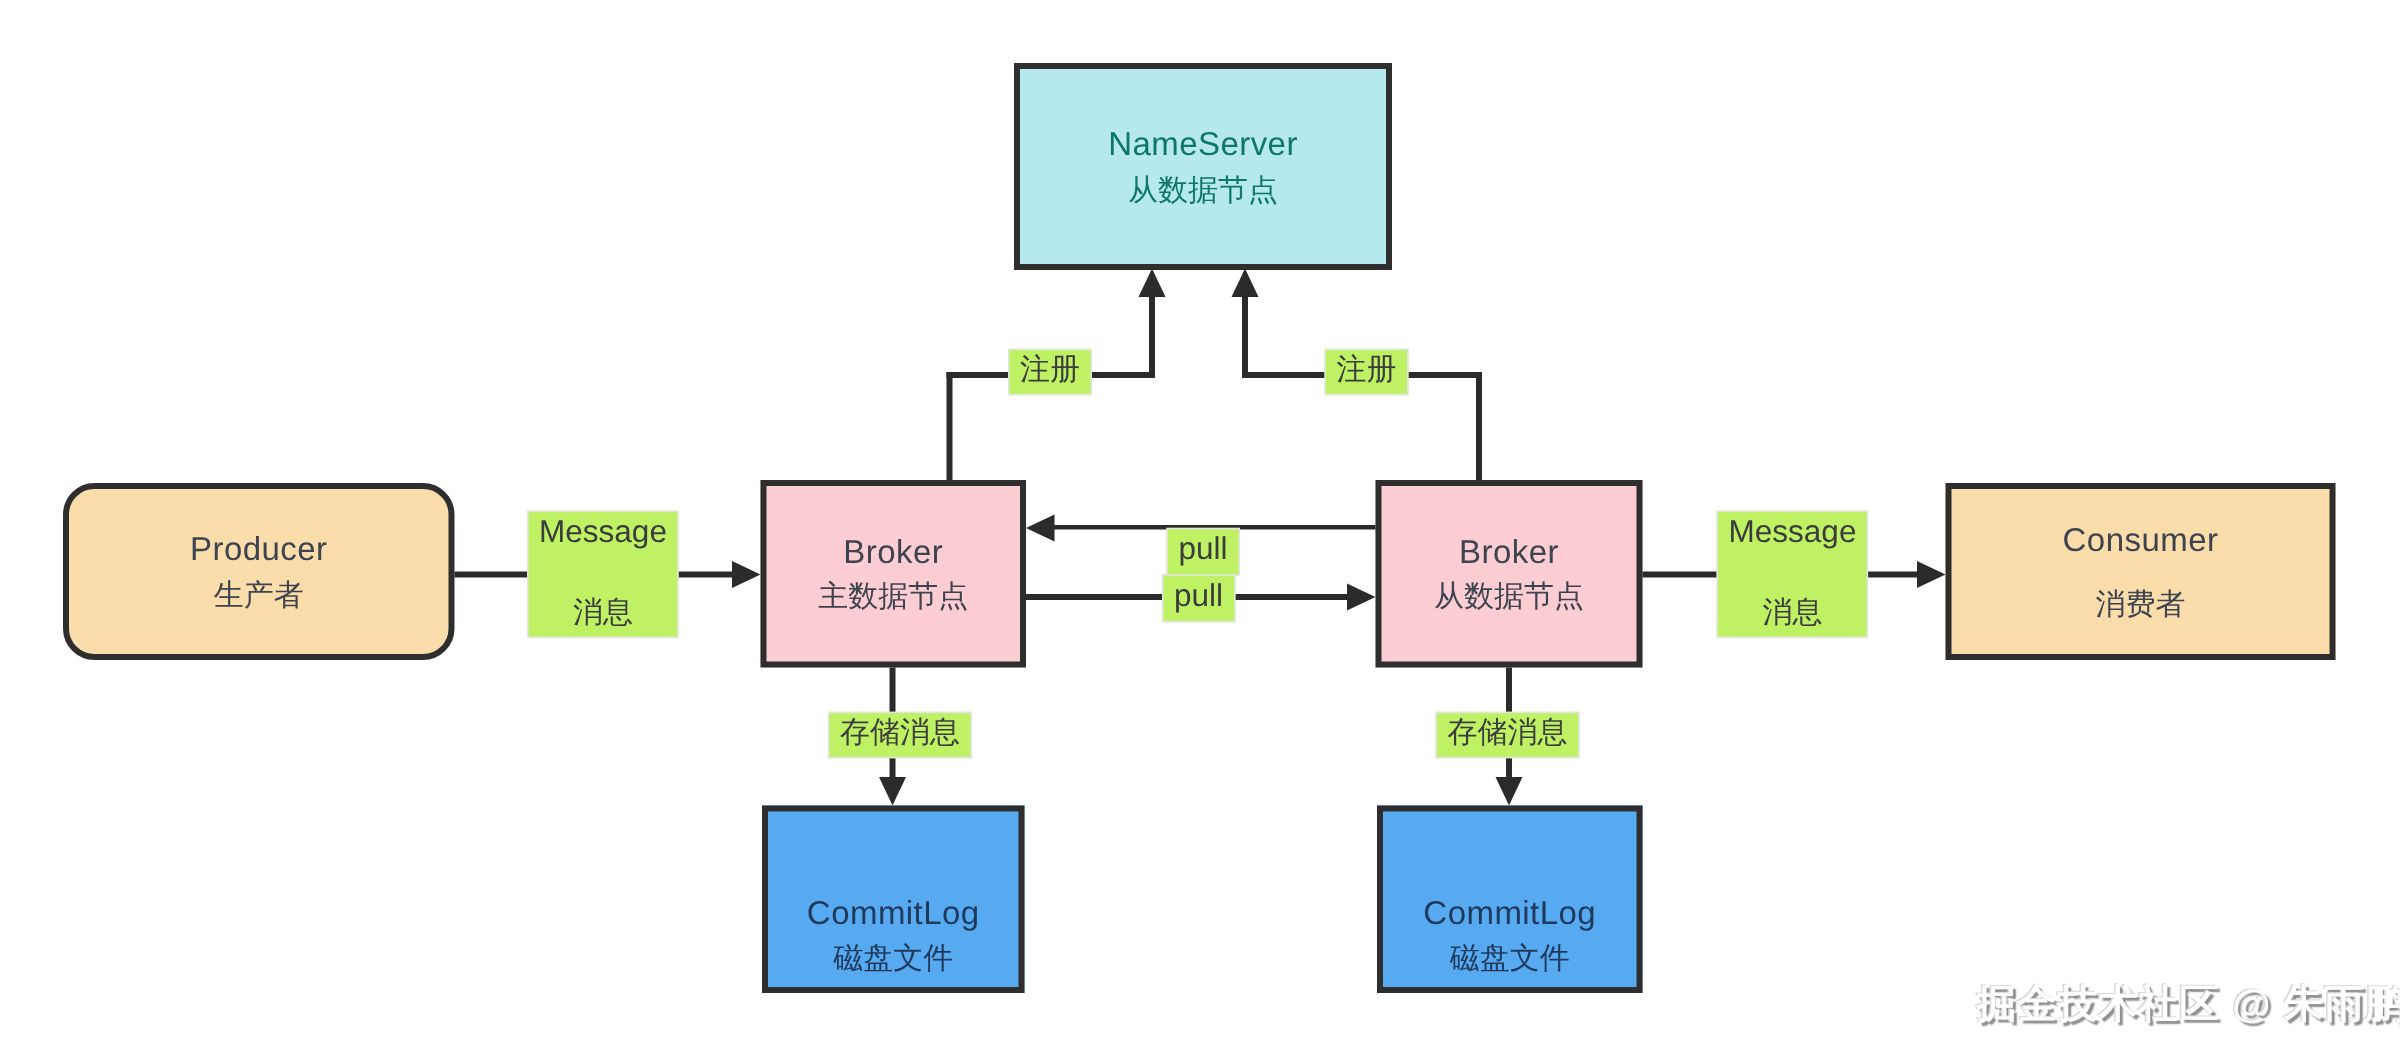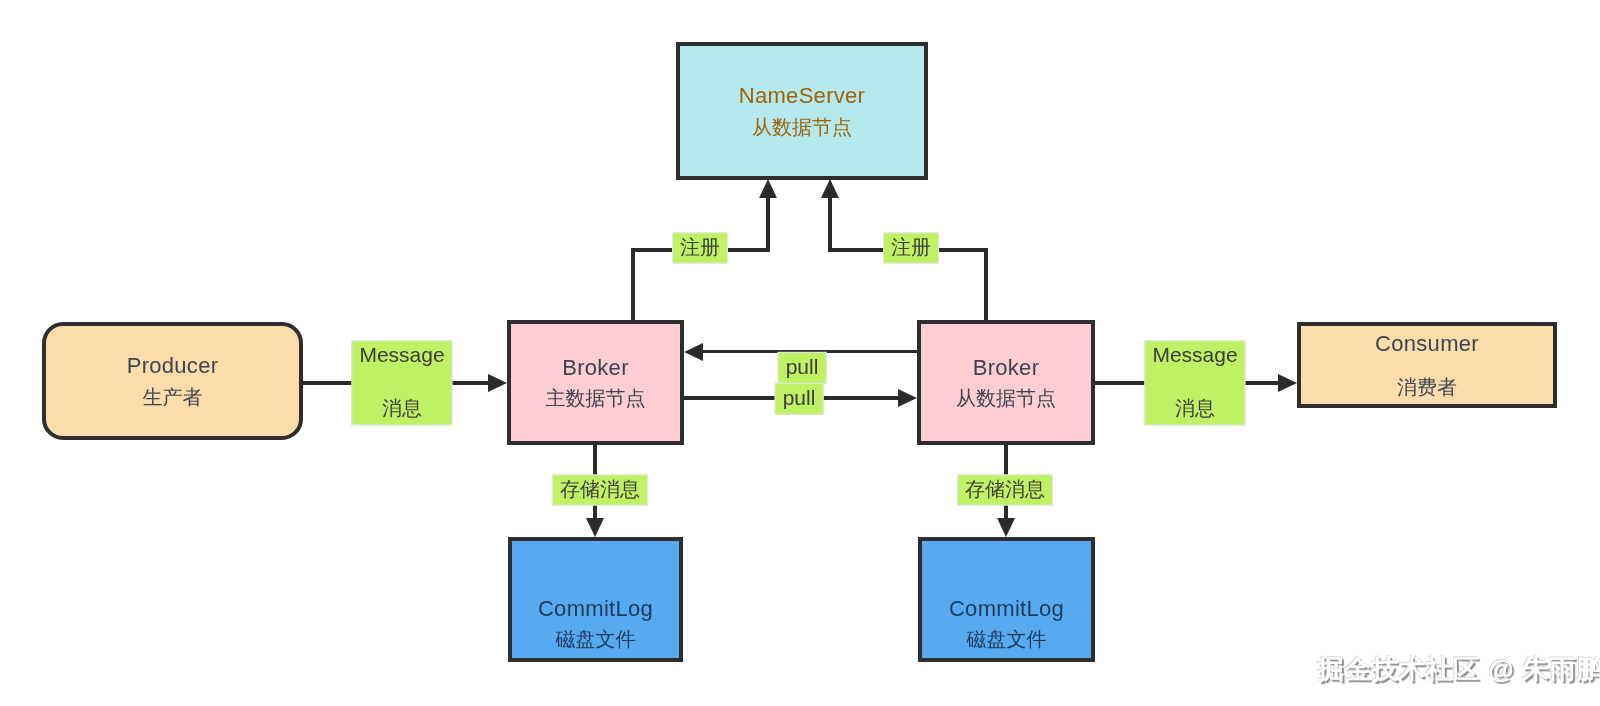--- a/index.html
+++ b/index.html
@@ -15,23 +15,23 @@
     box-sizing:border-box;
     border:4px solid #2e2e2e;
     display:flex;flex-direction:column;
     align-items:center;justify-content:center;
     text-align:center;
     line-height:1.3;
   }
   .node .title{font-size:22px;color:#3d4450;letter-spacing:.3px;}
   .node .subtitle{font-size:20px;color:#3d4450;margin-top:3px;}
   .node.nameserver{left:676px;top:42px;width:252px;height:138px;background:#b5e9ee;}
-  .node.nameserver .title,.node.nameserver .subtitle{color:#a16207;}
+  .node.nameserver .title,.node.nameserver .subtitle{color:#0f766e;}
   .node.producer{left:42px;top:322px;width:261px;height:118px;background:#fbdcab;border-radius:21px;}
-  .node.consumer{left:1297px;top:322px;width:260px;height:86px;background:#fbdcab;gap:12px;}
+  .node.consumer{left:1297px;top:322px;width:260px;height:118px;background:#fbdcab;gap:12px;}
   .node.broker-master{left:507px;top:320px;width:177px;height:125px;background:#fccdd3;}
   .node.broker-slave{left:917px;top:320px;width:178px;height:125px;background:#fccdd3;}
   .node.commitlog{background:#58aaf0;}
   .node.commitlog .title{color:#1d3a5e;font-weight:500;margin-top:48px;}
   .node.commitlog .subtitle{color:#1d3a5e;font-weight:400;}
   .node.commitlog-master{left:508px;top:537px;width:175px;height:125px;}
   .node.commitlog-slave{left:918px;top:537px;width:177px;height:125px;}
 
   .seg{position:absolute;background:#2b2b2b;}
   .ah{position:absolute;width:0;height:0;}

